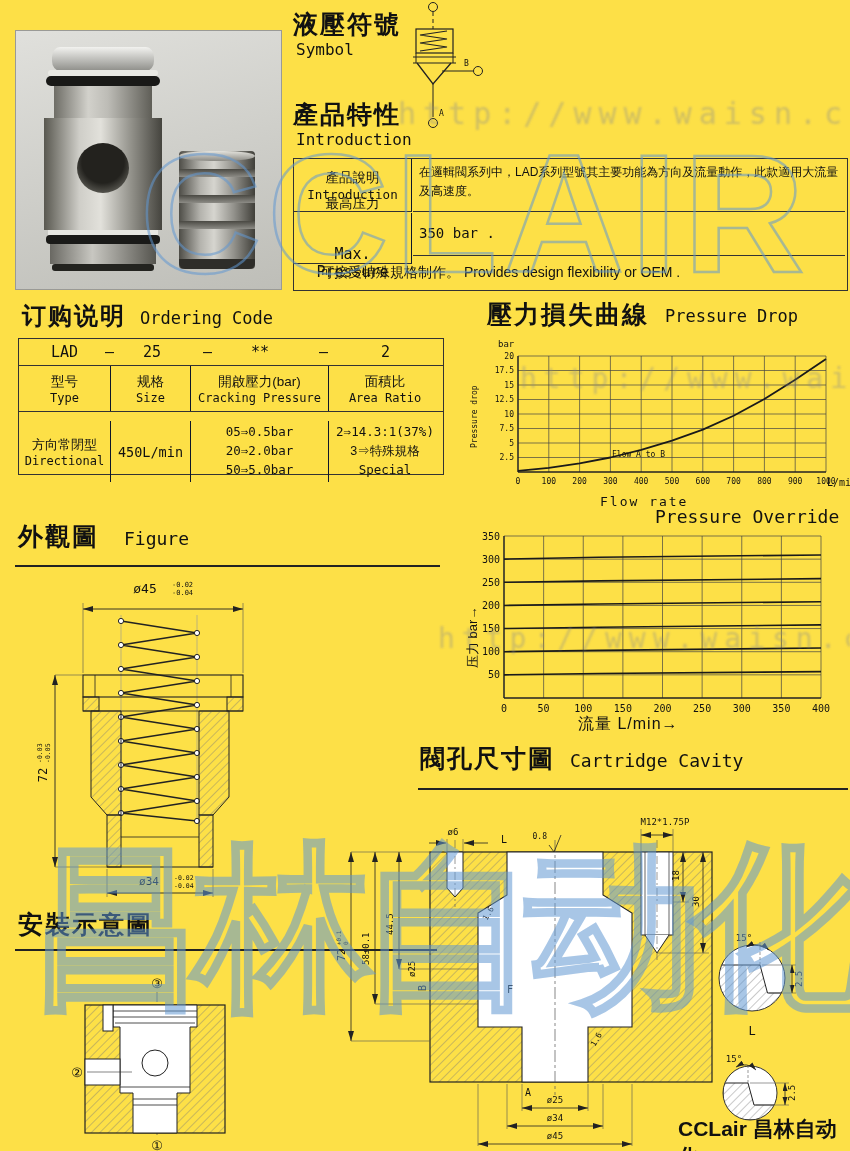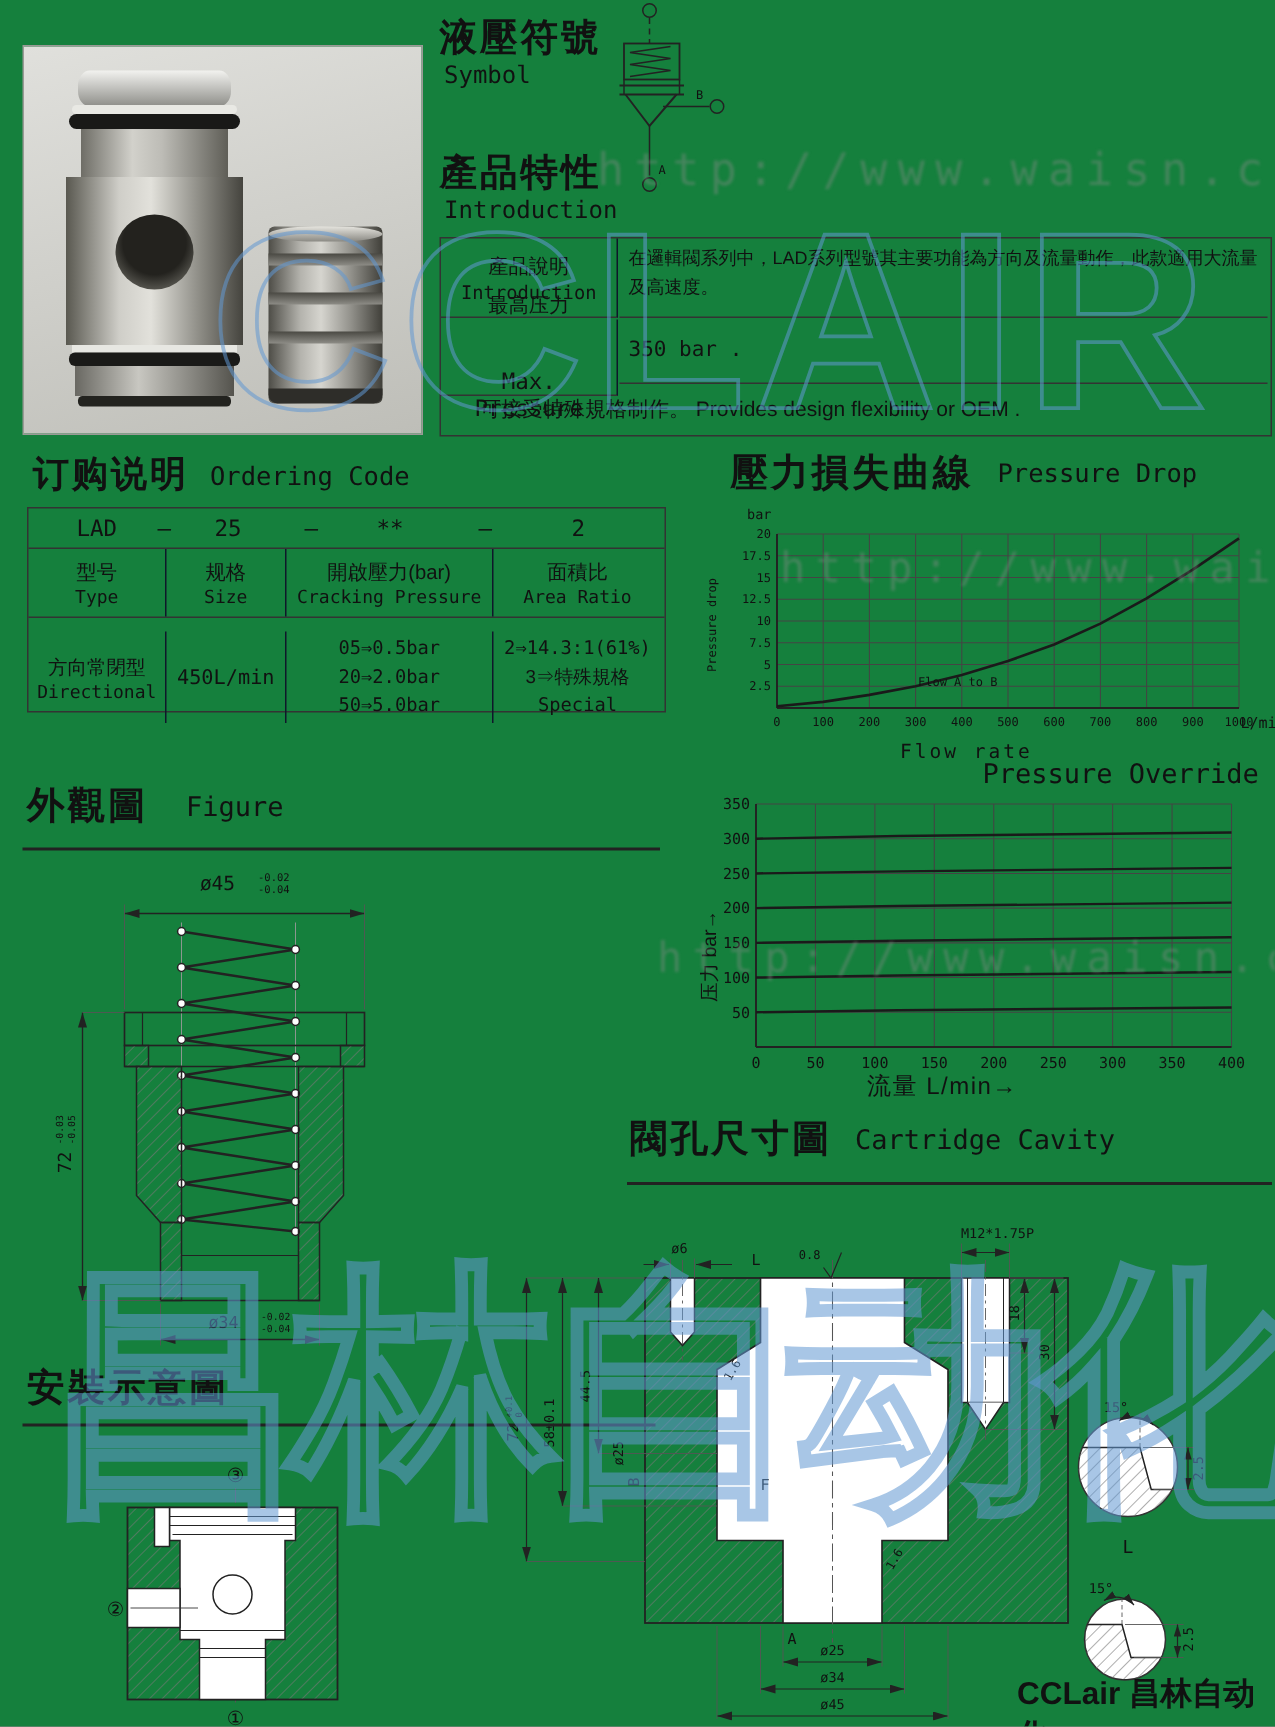--- a/index.html
+++ b/index.html
@@ -1,16 +1,16 @@
 <!DOCTYPE html>
 <html><head>
 <meta charset="utf-8">
 <style>
   html,body{margin:0;padding:0;background:#888;}
-  #page{position:relative;width:850px;height:1151px;background:#15803d;overflow:hidden;
+  #page{position:relative;width:850px;height:1151px;background:#fde047;overflow:hidden;
         font-family:"Liberation Sans",sans-serif;color:#111;}
   .abs{position:absolute;}
   .mono{font-family:"DejaVu Sans Mono",monospace;}
   .cn{font-family:"Liberation Sans",sans-serif;}
   .hd-cn{font-weight:bold;letter-spacing:2px;}
   .rule{background:#222;height:2px;}
   
   .cell{box-sizing:border-box;display:flex;flex-direction:column;justify-content:center;text-align:center;}
   .itab{border:1.5px solid #333;}
   .b-r{border-right:1px solid #0f172a;} .b-b{border-bottom:1px solid #333;}
@@ -123,21 +123,21 @@
         <span class="cn" style="font-size:13px;">方向常閉型</span>
         <span class="mono" style="font-size:12px;">Directional</span>
       </div>
       <div class="cell b-r mono" style="font-size:13.5px;">450L/min</div>
       <div class="cell b-r mono" style="font-size:12.5px;line-height:1.5;">
         <span>05⇒0.5bar</span>
         <span>20⇒2.0bar</span>
         <span>50⇒5.0bar</span>
       </div>
       <div class="cell" style="font-size:12.5px;line-height:1.5;">
-        <span class="mono">2⇒14.3:1(61%)</span>
+        <span class="mono">2⇒14.3:1(37%)</span>
         <span class="cn">3⇒特殊規格</span>
         <span class="mono">Special</span>
       </div>
     </div>
   </div>
 
   <div class="abs hd-cn cn" style="left:487px;top:298px;font-size:25px;">壓力損失曲線</div>
   <div class="abs mono" style="left:665px;top:306px;font-size:17px;">Pressure Drop</div>
 
   <svg id="chart-pd" class="abs" style="left:486px;top:350px;" width="352" height="152">

